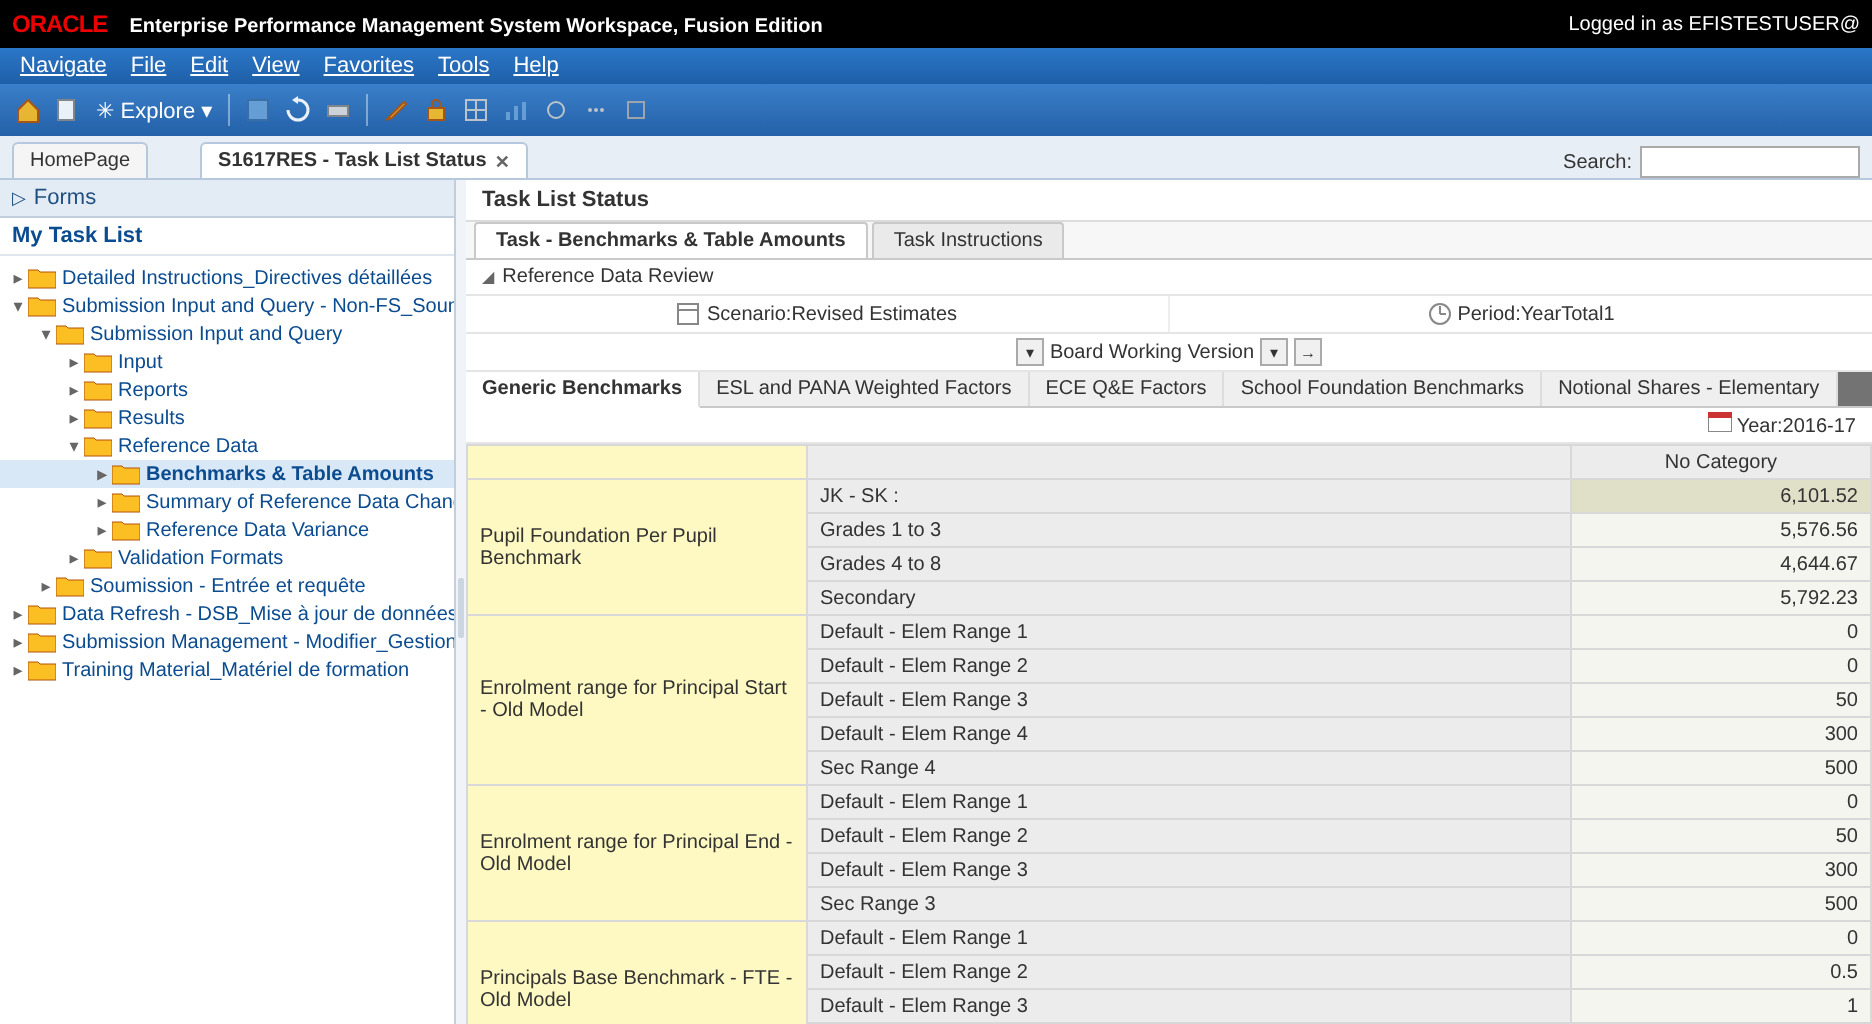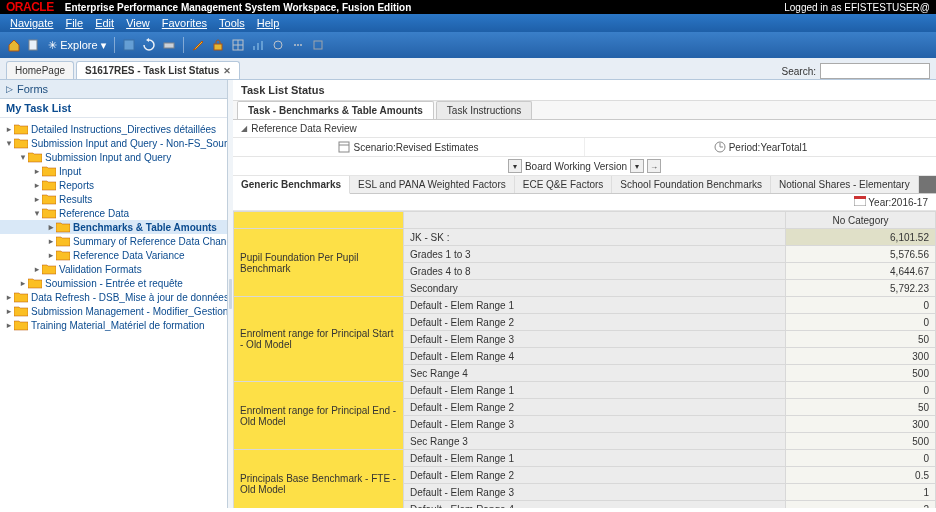--- a/index.html
+++ b/index.html
@@ -1,36 +1,36 @@
 <!DOCTYPE html>
 <html><head>
 <meta charset="utf-8">
 <style>
 * { box-sizing: border-box; margin: 0; padding: 0; }
 body { font-family: Tahoma, Arial, sans-serif; font-size: 11px; color: #333; background: #fff; overflow: hidden; }
 
 
-.header-bar { background: #000; color: #fff; height: 14px; display: flex; align-items: center; padding: 0 6px; justify-content: space-between; }
+.header-bar { background: #000; color: #fff; height: 24px; display: flex; align-items: center; padding: 0 6px; justify-content: space-between; }
 .header-bar .logo { color: #e00; font-weight: bold; font-size: 12px; letter-spacing: -0.5px; }
 .header-bar .title { color: #fff; font-weight: bold; font-size: 10px; margin-left: 8px; }
 .header-bar .login { font-size: 10px; }
 
 
 .menu-bar { background: linear-gradient(#2b77c7, #1e5fa8); color: #fff; height: 18px; display: flex; align-items: center; padding: 0 4px; }
 .menu-bar span { margin: 0 6px; font-size: 11px; cursor: pointer; text-decoration: underline; }
 
 
 .toolbar { background: linear-gradient(#3a7fc9, #2461a8); height: 26px; display: flex; align-items: center; padding: 0 6px; gap: 4px; }
 .toolbar .tb-icon { width: 16px; height: 16px; display: inline-flex; align-items: center; justify-content: center; cursor: pointer; opacity: 0.9; }
 .toolbar .tb-sep { width: 1px; height: 16px; background: rgba(255,255,255,0.4); margin: 0 2px; }
 .toolbar .explore { color: #fff; font-size: 11px; cursor: pointer; padding: 0 2px; }
 
 
 .tab-strip { background: #e8eef5; height: 22px; display: flex; align-items: flex-end; padding: 0 6px; border-bottom: 1px solid #b5c8dc; justify-content: space-between; }
-.tab-strip .tabs { display: flex; }
+.tab-strip .tabs { display: flex; gap: 24px; }
 .tab-strip .tab { background: #f5f5f5; border: 1px solid #b5c8dc; border-bottom: none; padding: 3px 8px; margin-right: 2px; font-size: 10px; border-radius: 3px 3px 0 0; cursor: pointer; display: flex; align-items: center; gap: 4px; }
 .tab-strip .tab.active { background: #fff; font-weight: bold; }
 .tab-strip .tab .close-x { font-size: 9px; color: #666; }
 .tab-strip .search-box { display: flex; align-items: center; gap: 4px; font-size: 10px; color: #333; justify-content: flex-end; }
 .tab-strip .search-box input { width: 110px; height: 16px; border: 1px solid #aaa; font-size: 10px; padding: 0 2px; }
 
 
 .main { display: flex; height: calc(512px - 18px - 18px - 26px - 22px); }
 
 
@@ -76,21 +76,21 @@
 .benchmark-tabs .btab.active { background: #fff; font-weight: bold; border-bottom: 1px solid #fff; margin-bottom: -1px; }
 
 .year-row { padding: 2px 8px; text-align: right; font-size: 10px; border-bottom: 1px solid #e5e5e5; }
 .year-row .year-icon { display: inline-block; width: 12px; height: 10px; }
 
 
 .grid-wrap { flex: 1; overflow: auto; }
 table.grid { border-collapse: collapse; width: 100%; font-size: 10px; }
 table.grid th, table.grid td { border: 1px solid #d8d8d8; padding: 2px 6px; height: 17px; }
 table.grid th { background: #ececec; font-weight: normal; text-align: center; }
-table.grid .rowhead { background: #fde047; text-align: left; width: 170px; }
+table.grid .rowhead { background: #fef9c3; text-align: left; width: 170px; }
 table.grid .subhead { background: #ececec; text-align: left; }
 table.grid .val { background: #f5f5f0; text-align: right; width: 150px; }
 table.grid .val.highlight { background: #e0e0c8; }
 
 svg { display: block; }
 </style>
 </head>
 <body>
 
 <div class="header-bar">

